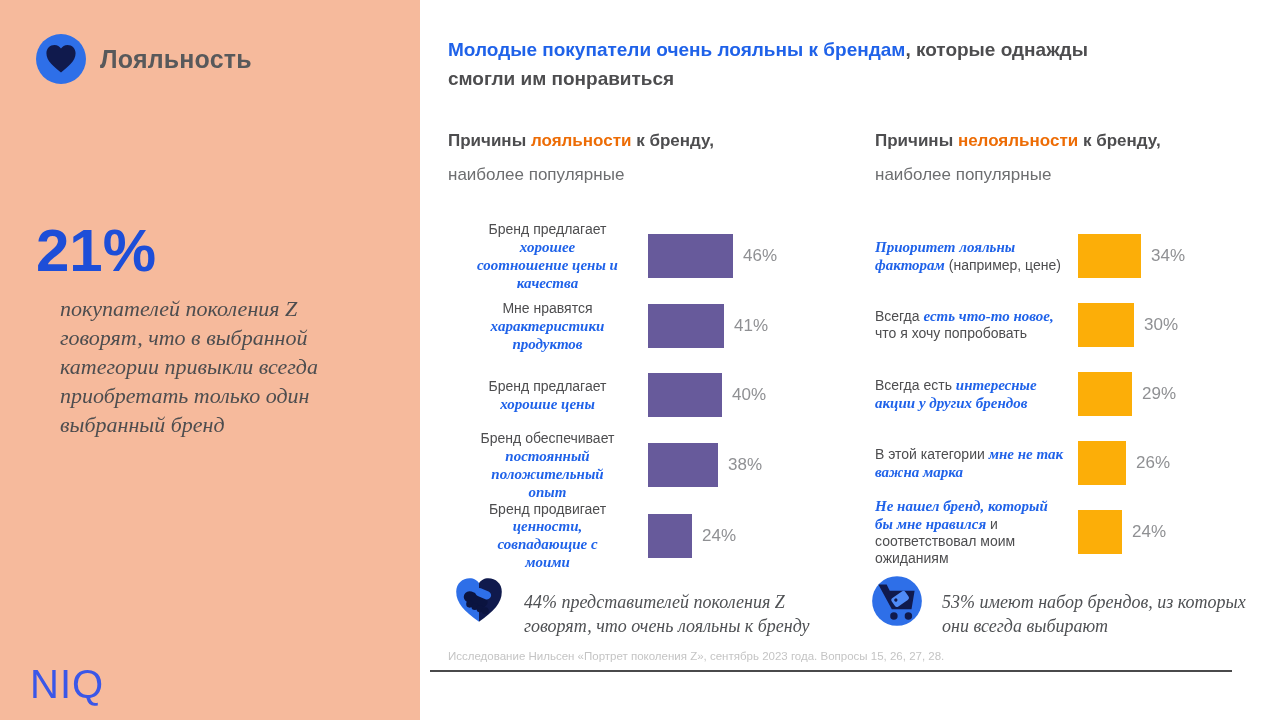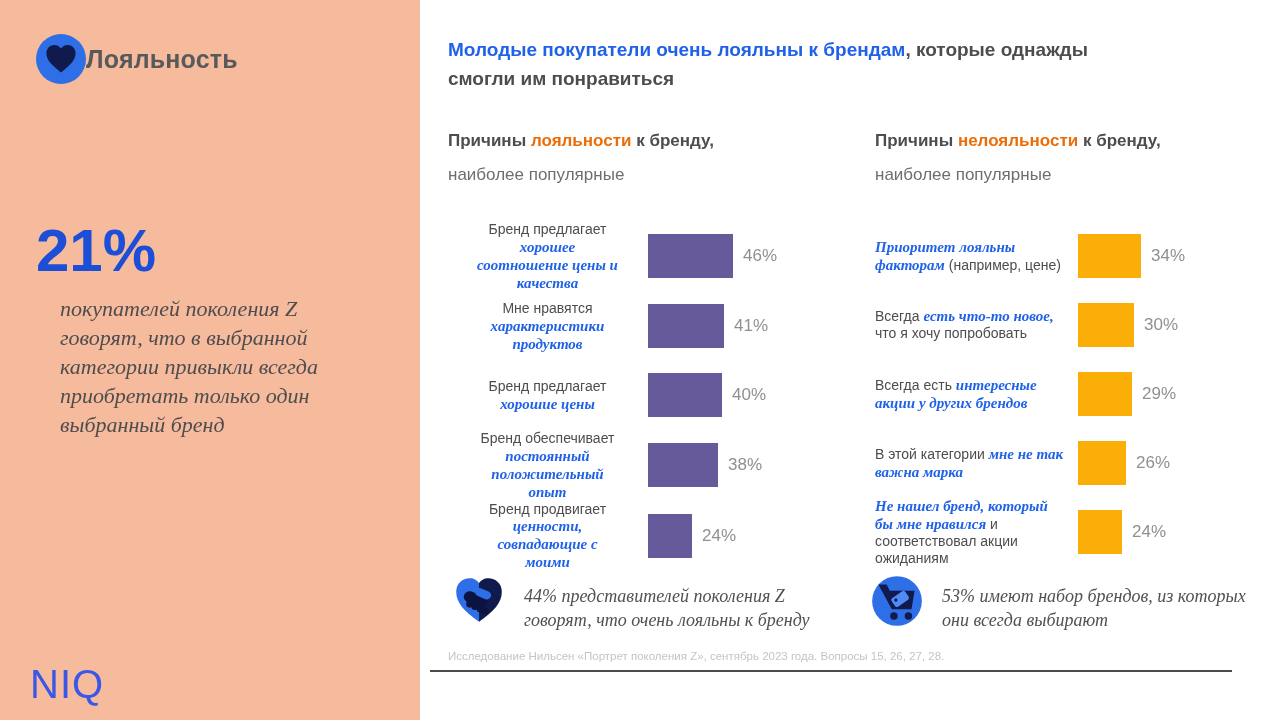--- a/index.html
+++ b/index.html
@@ -7,21 +7,21 @@
     --icon-blue:#2E6FE8; --icon-navy:#101A4D; --text-dark:#4D4D4F;
   }
   *{margin:0;padding:0;box-sizing:border-box;}
   html,body{background:#888;}
   .slide{
     position:relative;width:1280px;height:720px;background:#ffffff;overflow:hidden;
     font-family:"Liberation Sans",sans-serif;color:var(--text-dark);margin:0 auto;
   }
   
   .left-panel{position:absolute;left:0;top:0;width:420px;height:720px;background:var(--peach);}
-  .panel-header{position:absolute;left:36px;top:34px;display:flex;align-items:center;}
+  .panel-header{position:absolute;left:36px;top:34px;display:flex;align-items:center;gap:14px;}
   .heart-badge{width:50px;height:50px;display:block;}
   .panel-title{font-size:25px;font-weight:bold;color:#58595B;letter-spacing:.2px;}
   .stat-value{position:absolute;left:36px;top:216px;font-size:60px;font-weight:bold;color:#1d4ed8;}
   .stat-text{position:absolute;left:36px;top:294px;width:320px;
     font-family:"Liberation Serif",serif;font-style:italic;font-size:22px;line-height:1.32;color:#4D4D4F;margin-left:24px;}
   .logo{position:absolute;left:30px;top:662px;font-size:40px;font-weight:400;color:var(--logo-blue);letter-spacing:1px;}
   
   .title{position:absolute;left:448px;top:36px;width:700px;font-size:19px;font-weight:bold;color:#4D4D4F;line-height:1.5;}
   .title .blue{color:var(--blue);}
   .chart{position:absolute;top:130px;}
@@ -36,21 +36,21 @@
   .chart-0 .row-label{width:200px;padding-left:27px;padding-right:28px;text-align:center;}
   .chart-1 .row-label{width:203px;padding-right:14px;}
   .seg-em{font-family:"Liberation Serif",serif;font-style:italic;font-weight:bold;color:var(--blue);font-size:15px;}
   .bar{height:44px;flex:none;}
   .pct{margin-left:10px;font-size:17px;color:#8F9093;}
   
   .callout{position:absolute;top:572px;display:flex;gap:16px;align-items:flex-start;}
   .callout-0{left:450px;}
   .callout-1{left:868px;}
   .callout-icon{width:58px;height:58px;flex:none;display:block;}
-  .callout-text{width:305px;margin-top:12px;font-family:"Liberation Serif",serif;font-style:italic;
+  .callout-text{width:305px;margin-top:18px;font-family:"Liberation Serif",serif;font-style:italic;
     font-size:18px;line-height:1.35;color:#4F5154;}
   
   .source{position:absolute;left:448px;top:650px;font-size:11.5px;color:#C4C4C4;}
   .divider{position:absolute;left:430px;top:670px;width:802px;height:2px;background:#4A4A4B;}
 </style>
 </head>
 <body>
 
 <div class="slide">
 
@@ -119,21 +119,21 @@
           <div class="row-label"><span class="seg-plain">Всегда есть </span><span class="seg-em">интересные акции у других брендов</span></div>
           <div class="bar" style="width: 54px; background: rgb(252, 174, 8);"></div>
           <span class="pct">29%</span>
         </div>
         <div class="chart-row">
           <div class="row-label"><span class="seg-plain">В этой категории </span><span class="seg-em">мне не так важна марка</span></div>
           <div class="bar" style="width: 48px; background: rgb(252, 174, 8);"></div>
           <span class="pct">26%</span>
         </div>
         <div class="chart-row">
-          <div class="row-label"><span class="seg-em">Не нашел бренд, который бы мне нравился</span><span class="seg-plain"> и соответствовал акции ожиданиям</span></div>
+          <div class="row-label"><span class="seg-em">Не нашел бренд, который бы мне нравился</span><span class="seg-plain"> и соответствовал моим ожиданиям</span></div>
           <div class="bar" style="width: 44px; background: rgb(252, 174, 8);"></div>
           <span class="pct">24%</span>
         </div>
       </div>
   </section>
 
   <div class="callout callout-0">
     <svg class="callout-icon" viewBox="0 0 56 56">
       <path d="M28 11 C26.5 8 23 6 19 6 C12 6 6 11 6 19 C6 30 14 38 28 48 Z" style="fill:var(--icon-blue)"></path>
       <path d="M28 11 C29.5 8 33 6 37 6 C44 6 50 11 50 19 C50 30 42 38 28 48 Z" style="fill:var(--icon-navy)"></path>

